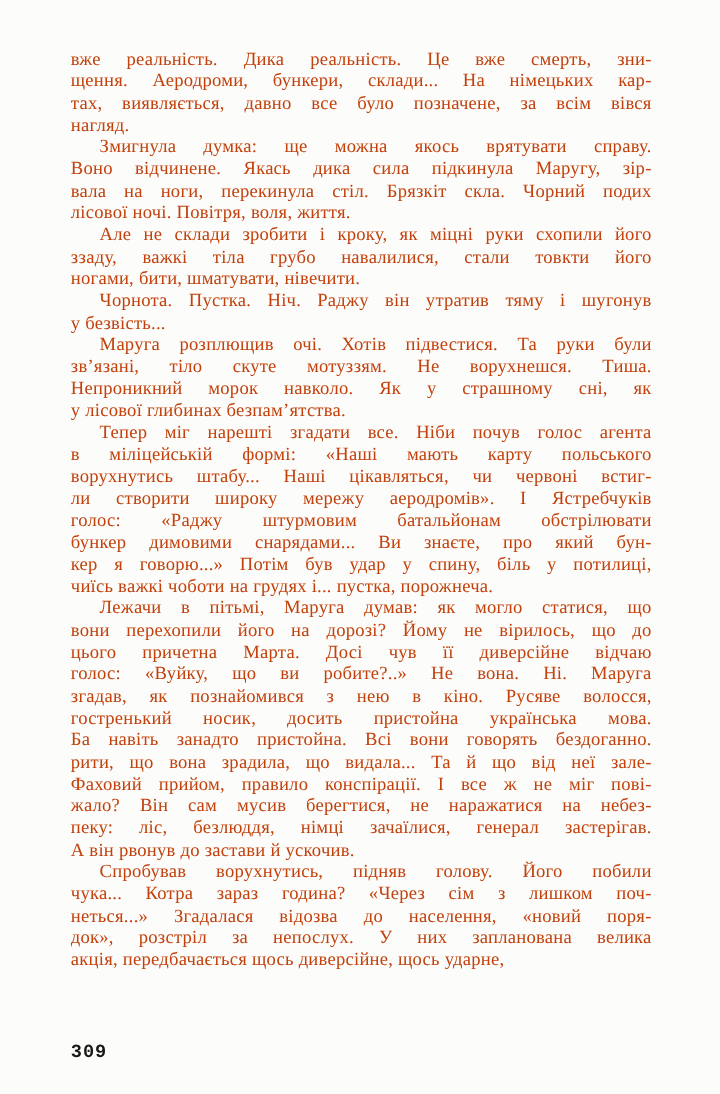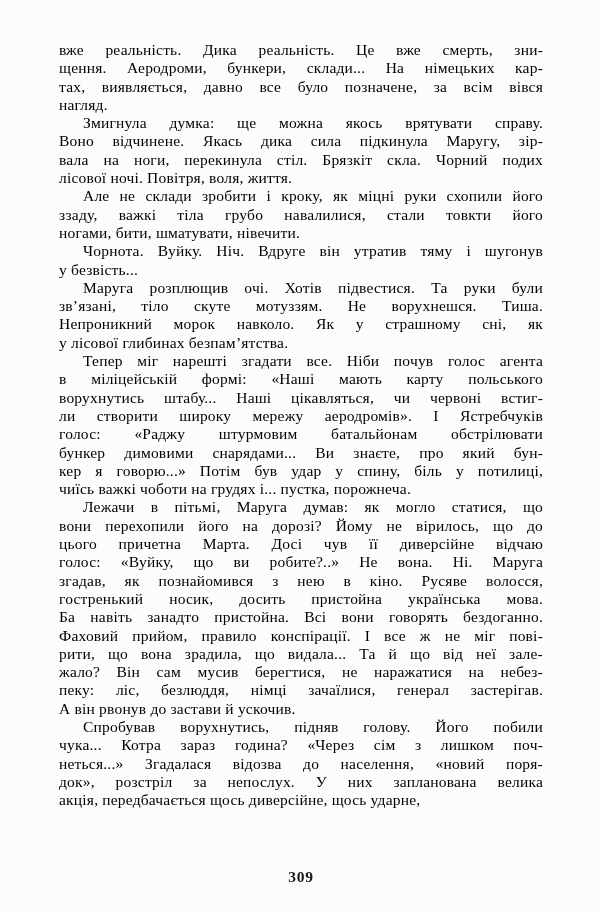--- a/index.html
+++ b/index.html
@@ -17,21 +17,21 @@
   .page {
     position: absolute;
     inset: 0;
     background: #fcfcfa;
   }
   .text-block {
     position: absolute;
     left: 59px;
     top: 41px;
     width: 484px;
-    color: #000000;
+    color: #c2410c;
     font-size: 15.5px;
     line-height: 18.3px;
     letter-spacing: 0.2px;
   }
   .paragraph {
     margin: 0;
   }
   .paragraph.space-before {
   }
   .line {
@@ -43,25 +43,26 @@
     text-align-last: left;
   }
   .line.indent {
     text-indent: 24px;
   }
   .page-number {
     position: absolute;
     top: 868px;
     left: 59px;
     width: 484px;
-    text-align: center;
+    text-align: left;
     font-size: 15.5px;
     font-weight: bold;
     letter-spacing: 0.8px;
     color: #1a1816;
+    font-family: Liberation Mono, monospace;
   }
 </style>
 </head>
 <body>
 
 <div class="page">
   <div class="text-block" id="text-block">
       <div class="paragraph">
         <div class="line">вже реальність. Дика реальність. Це вже смерть, зни-</div>
         <div class="line">щення. Аеродроми, бункери, склади... На німецьких кар-</div>
@@ -73,21 +74,21 @@
         <div class="line">Воно відчинене. Якась дика сила підкинула Маругу, зір-</div>
         <div class="line">вала на ноги, перекинула стіл. Брязкіт скла. Чорний подих</div>
         <div class="line last">лісової ночі. Повітря, воля, життя.</div>
       </div>
       <div class="paragraph">
         <div class="line indent">Але не склади зробити і кроку, як міцні руки схопили його</div>
         <div class="line">ззаду, важкі тіла грубо навалилися, стали товкти його</div>
         <div class="line last">ногами, бити, шматувати, нівечити.</div>
       </div>
       <div class="paragraph">
-        <div class="line indent">Чорнота. Вуйку. Ніч. Вдруге він утратив тяму і шугонув</div>
+        <div class="line indent">Чорнота. Пустка. Ніч. Раджу він утратив тяму і шугонув</div>
         <div class="line last">у безвість...</div>
       </div>
       <div class="paragraph space-before">
         <div class="line indent">Маруга розплющив очі. Хотів підвестися. Та руки були</div>
         <div class="line">зв’язані, тіло скуте мотуззям. Не ворухнешся. Тиша.</div>
         <div class="line">Непроникний морок навколо. Як у страшному сні, як</div>
         <div class="line last">у лісової глибинах безпам’ятства.</div>
       </div>
       <div class="paragraph">
         <div class="line indent">Тепер міг нарешті згадати все. Ніби почув голос агента</div>
@@ -100,22 +101,22 @@
         <div class="line last">чиїсь важкі чоботи на грудях і... пустка, порожнеча.</div>
       </div>
       <div class="paragraph">
         <div class="line indent">Лежачи в пітьмі, Маруга думав: як могло статися, що</div>
         <div class="line">вони перехопили його на дорозі? Йому не вірилось, що до</div>
         <div class="line">цього причетна Марта. Досі чув її диверсійне відчаю</div>
         <div class="line">голос: «Вуйку, що ви робите?..» Не вона. Ні. Маруга</div>
         <div class="line">згадав, як познайомився з нею в кіно. Русяве волосся,</div>
         <div class="line">гостренький носик, досить пристойна українська мова.</div>
         <div class="line">Ба навіть занадто пристойна. Всі вони говорять бездоганно.</div>
+        <div class="line">рити, що вона зрадила, що видала... Та й що від неї зале-</div>
         <div class="line">Фаховий прийом, правило конспірації. І все ж не міг пові-</div>
-        <div class="line">рити, що вона зрадила, що видала... Та й що від неї зале-</div>
         <div class="line">жало? Він сам мусив берегтися, не наражатися на небез-</div>
         <div class="line">пеку: ліс, безлюддя, німці зачаїлися, генерал застерігав.</div>
         <div class="line last">А він рвонув до застави й ускочив.</div>
       </div>
       <div class="paragraph">
         <div class="line indent">Спробував ворухнутись, підняв голову. Його побили</div>
         <div class="line">чука... Котра зараз година? «Через сім з лишком поч-</div>
         <div class="line">неться...» Згадалася відозва до населення, «новий поря-</div>
         <div class="line">док», розстріл за непослух. У них запланована велика</div>
         <div class="line last">акція, передбачається щось диверсійне, щось ударне,</div>

